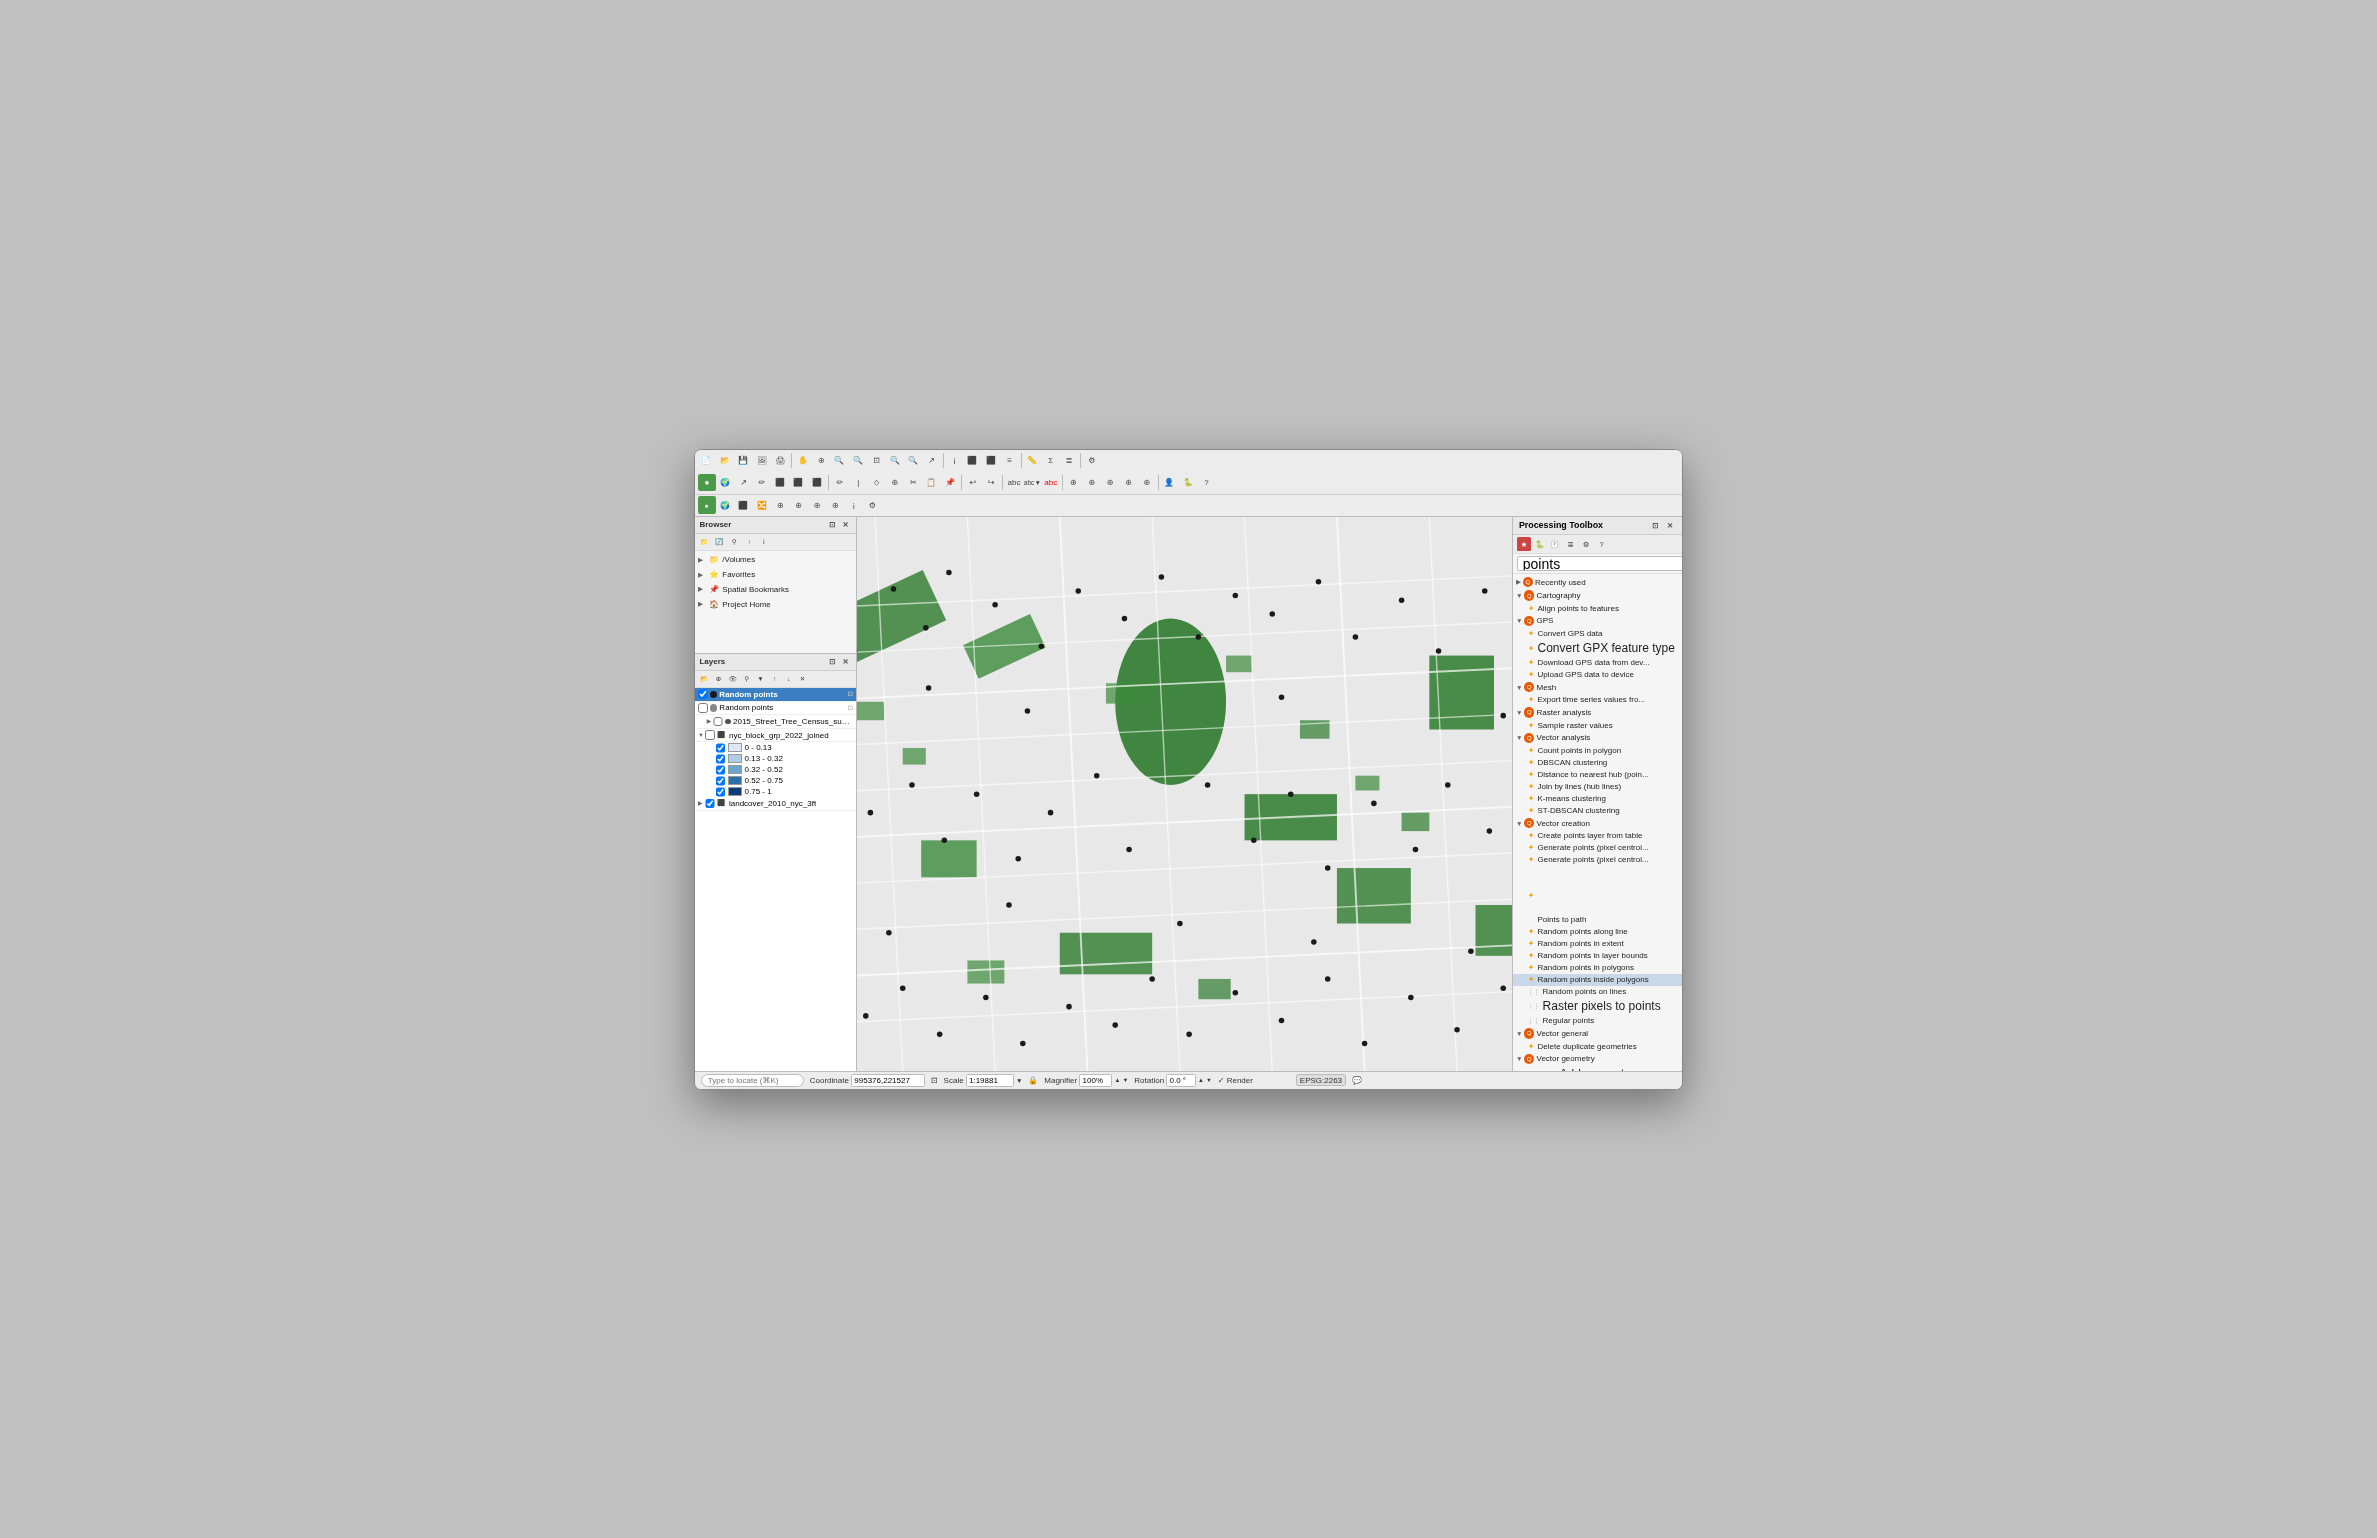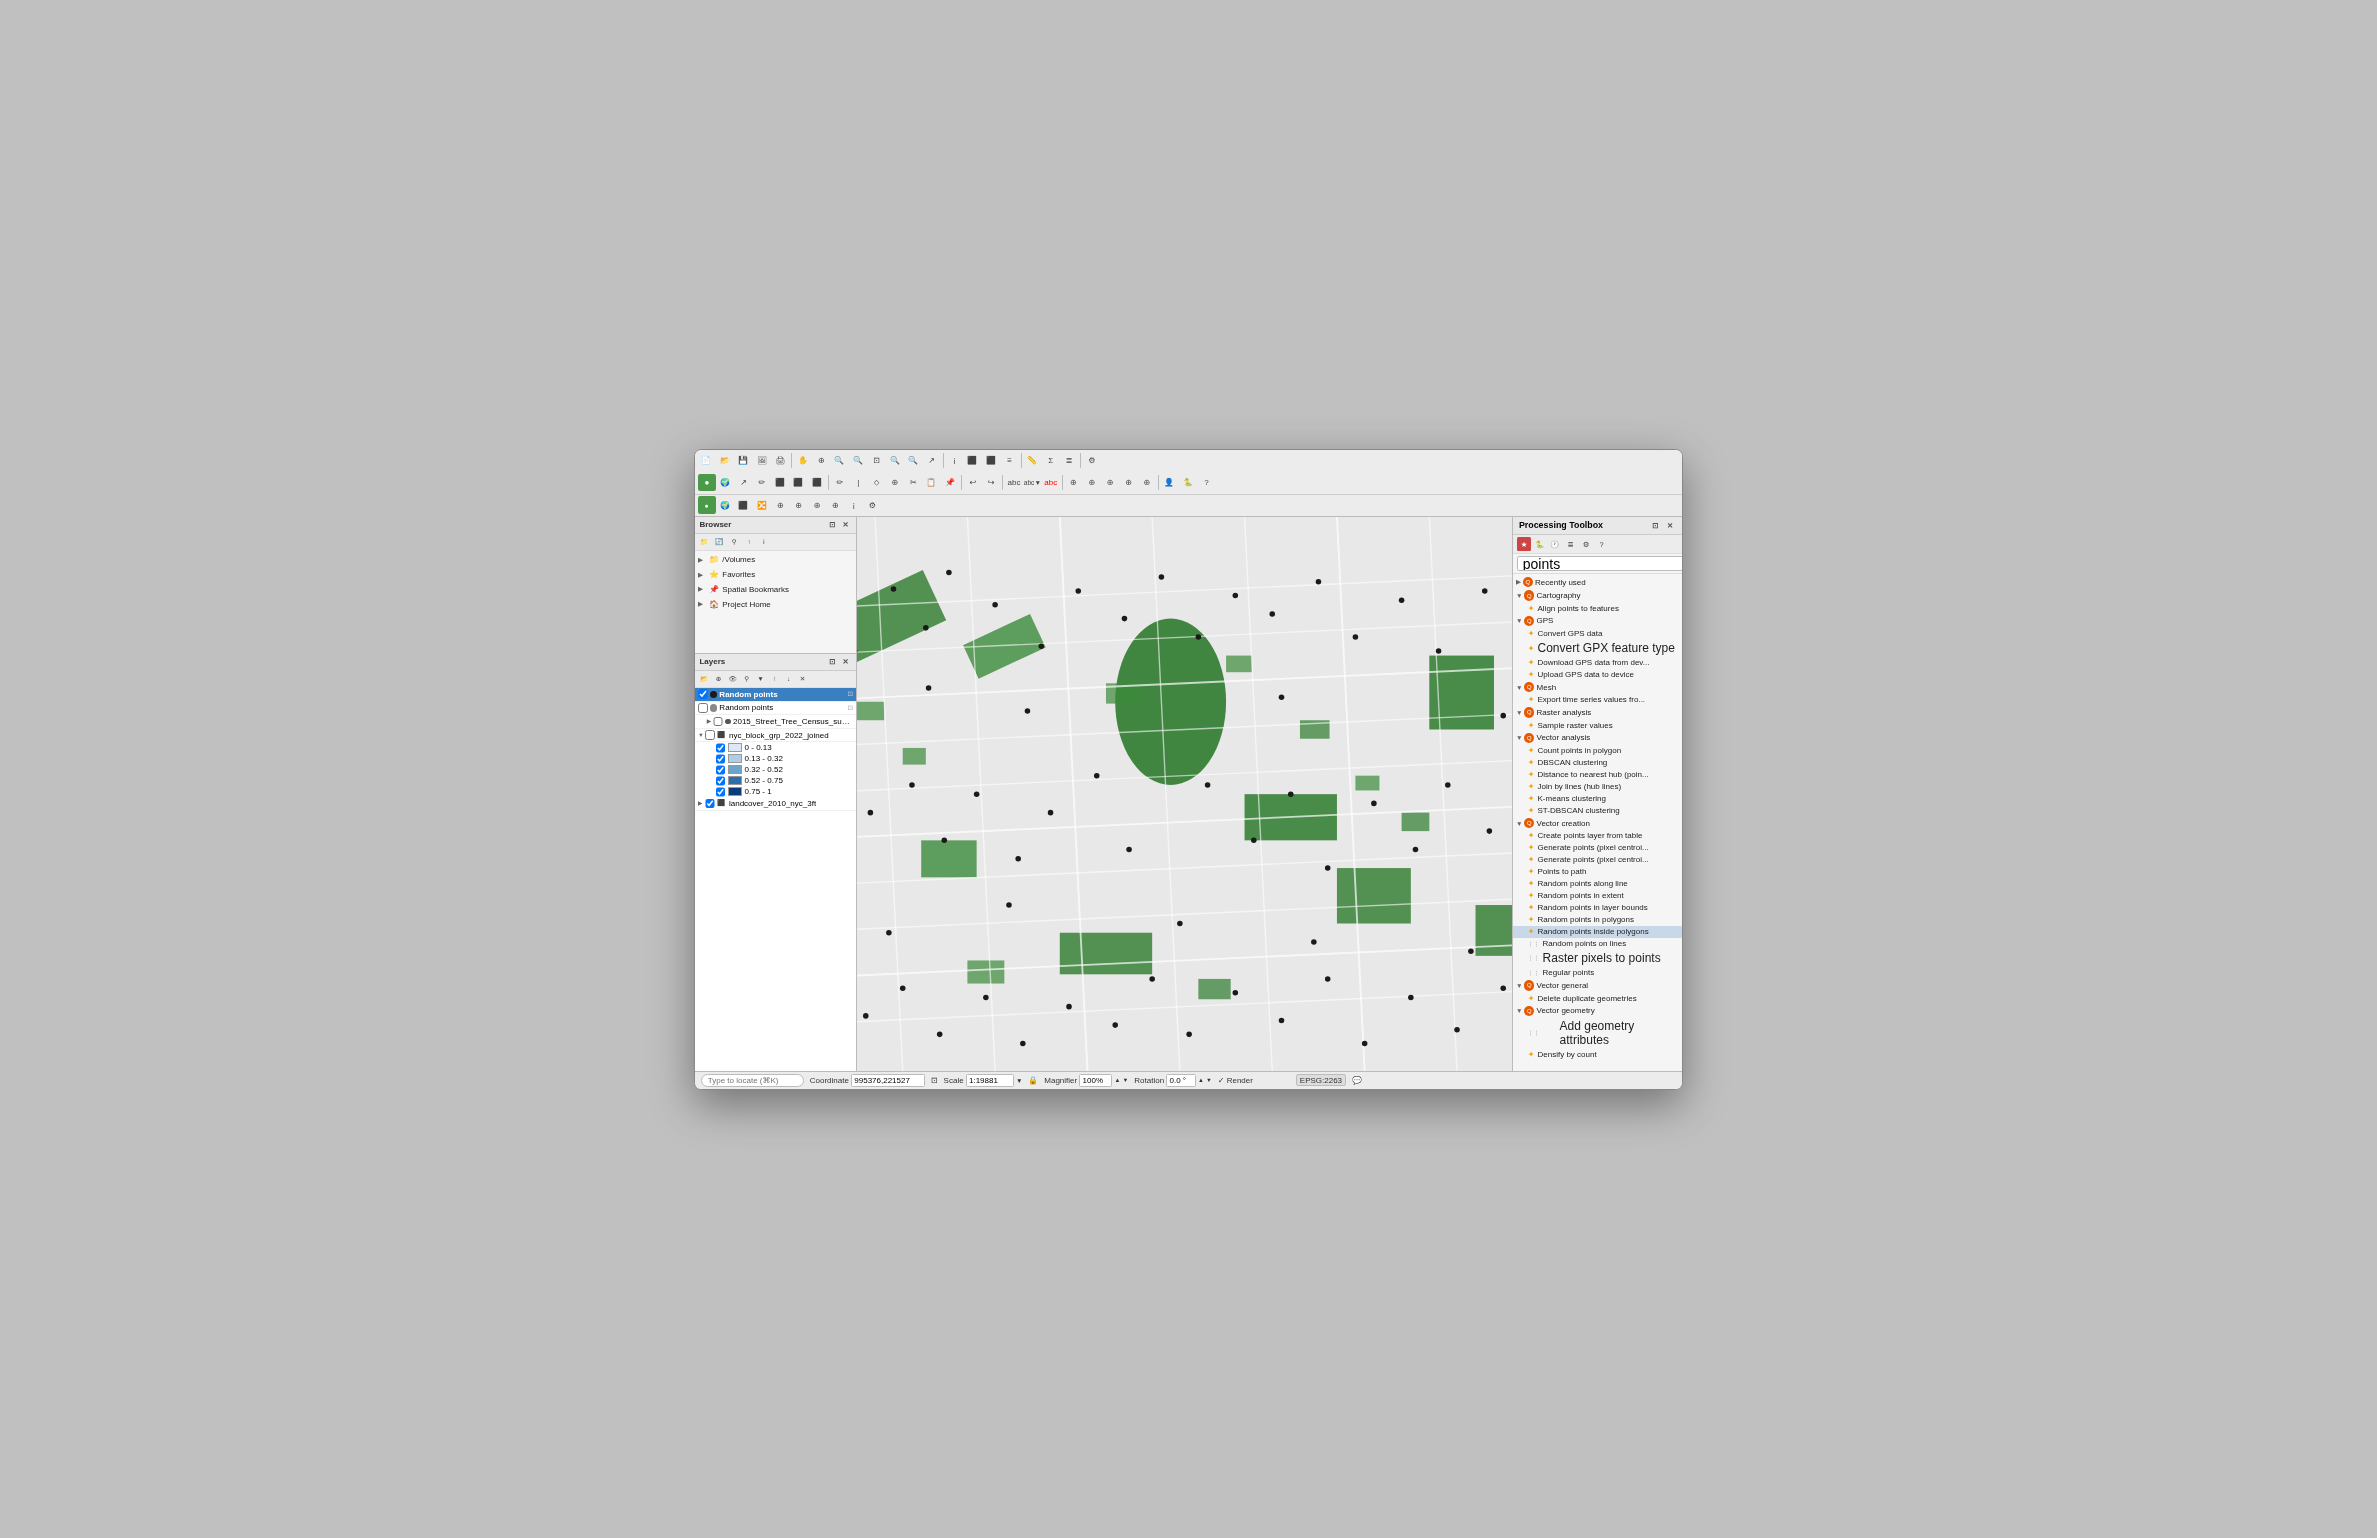--- a/index.html
+++ b/index.html
@@ -828,21 +828,21 @@
           <div class="toolbox-item">
             <span class="gear-icon">✦</span>
             <span style="margin-left:3px;font-size:8px;">Generate points (pixel centroi...</span>
           </div>
           <div class="toolbox-item">
             <span class="gear-icon">✦</span>
             <span style="margin-left:3px;font-size:8px;">Generate points (pixel centroi...</span>
           </div>
           <div class="toolbox-item">
             <span class="gear-icon">✦</span>
-            <span style="margin-left:3px;font-size:8px;">Points to path</span>
+            <span style="margin-left:3px;font-size:8px;margin-top:48px;">Points to path</span>
           </div>
           <div class="toolbox-item">
             <span class="gear-icon">✦</span>
             <span style="margin-left:3px;font-size:8px;">Random points along line</span>
           </div>
           <div class="toolbox-item">
             <span class="gear-icon">✦</span>
             <span style="margin-left:3px;font-size:8px;">Random points in extent</span>
           </div>
           <div class="toolbox-item">

